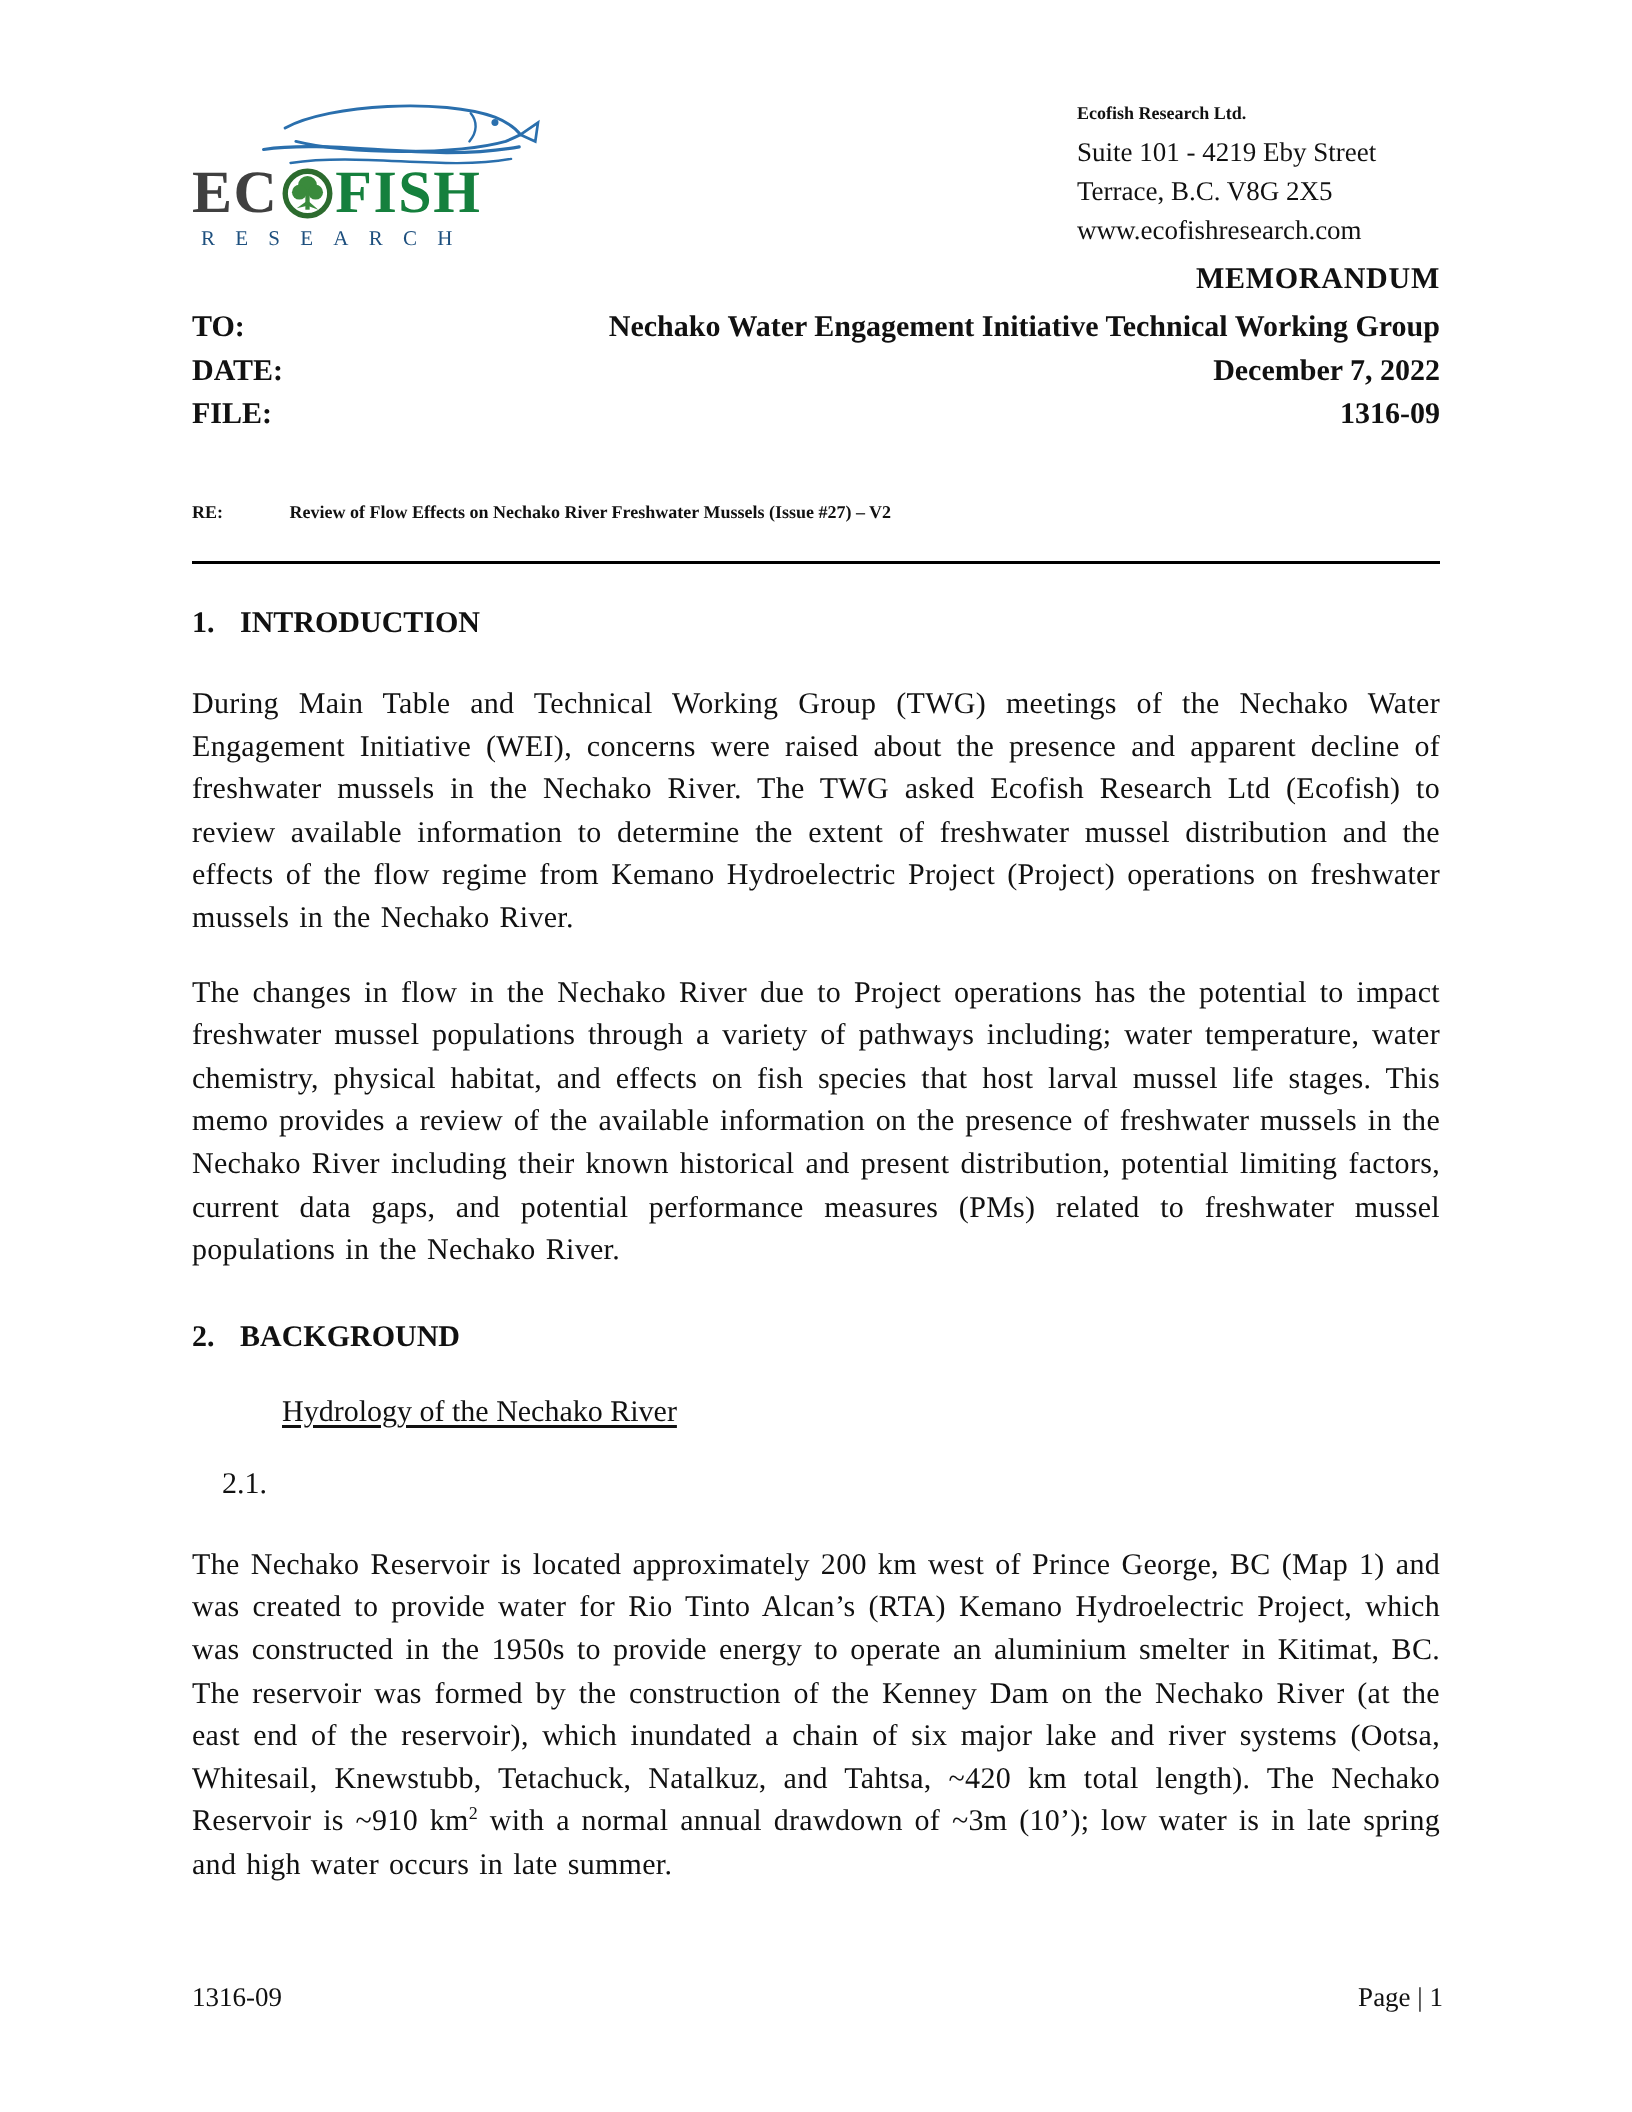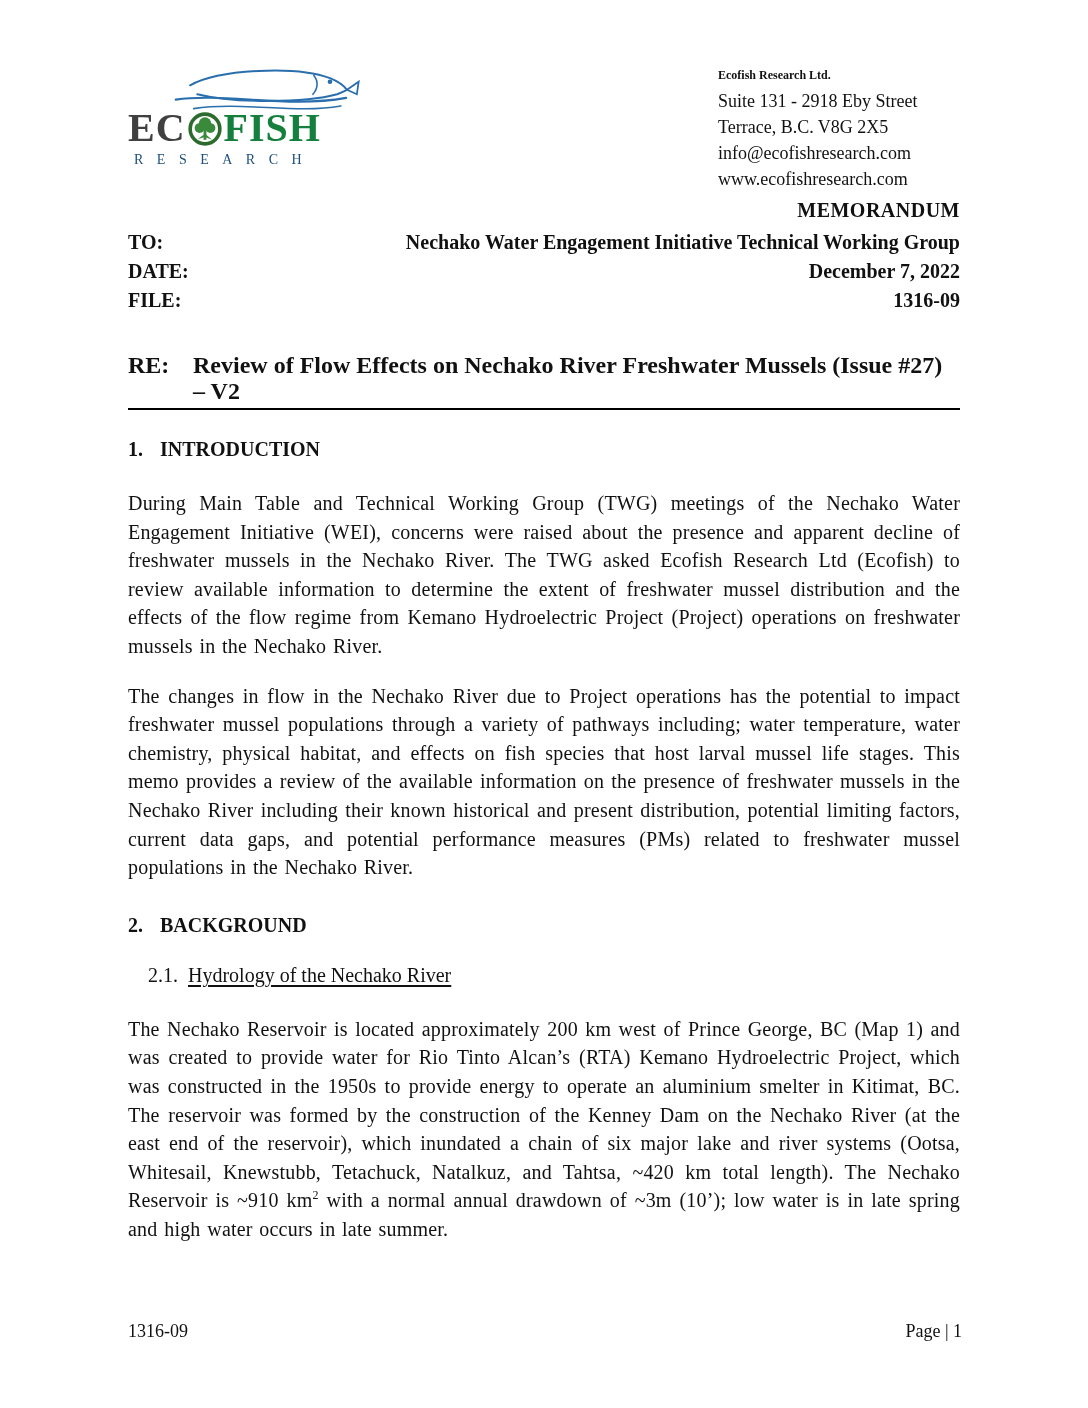--- a/index.html
+++ b/index.html
@@ -37,37 +37,37 @@
   .contact-phone-label { font-weight: bold; }
 
   
   .memo-title { text-align: right; font-weight: bold; font-size: 20px; margin-top: 7px; letter-spacing: 0.5px; }
   .memo-fields { margin-top: 6px; font-size: 20px; font-weight: bold; }
   .memo-row { display: flex; line-height: 29px; }
   .memo-label { width: 130px; flex: 0 0 130px; }
   .memo-value { flex: 1; text-align: justify; }
   .memo-value.nojust { text-align: right; }
 
-  .re-row { display: flex; font-size: 24px; font-weight: bold; margin-top: 37px; padding-bottom: 4px; border-bottom: 2.5px solid #000; line-height: 26px; }
+  .re-row { display: flex; font-size: 12px; font-weight: bold; margin-top: 37px; padding-bottom: 20px; border-bottom: 2.5px solid #000; line-height: 26px; }
   .re-label { width: 65px; flex: 0 0 65px; }
 
   
   .section-heading { display: flex; font-size: 20px; font-weight: bold; margin-top: 26px; line-height: 26px; }
   .section-number { width: 32px; flex: 0 0 32px; }
   .body-par {
     font-size: 20px;
     line-height: 28.6px;
     text-align: justify;
     margin-top: 27px;
     letter-spacing: 0.2px;
     word-spacing: 1.5px;
   }
   .par-gap { margin-top: 21px; }
   .subsection-heading { display: flex; font-size: 20px; margin-top: 24px; margin-left: 20px; line-height: 26px; }
-  .subsection-number { width: 40px; flex: 0 0 40px; }
+  .subsection-number { width: 40px; flex: 0 0 40px; margin-top: 48px; }
   .subsection-title { text-decoration: underline; text-underline-offset: 3px; }
   sup.km-sup { font-size: 12px; vertical-align: super; line-height: 0; }
 
   
   .footer {
     position: absolute;
     left: 128px;
     right: 126px;
     bottom: 66px;
     display: flex;
@@ -107,23 +107,22 @@
               <path d="M19 26 L 12 31 L 20 29 L 28 32 L 21 26 Z"></path>
             </g>
           </svg>
             <span class="logo-fishtxt">FISH</span>
         </div>
         <div class="logo-research">RESEARCH</div>
       </div>
 
       <div class="contact-block">
         <div class="contact-company">Ecofish Research Ltd.</div>
-        <div>Suite 131 - 2918 Eby Street</div>
+        <div>Suite 101 - 4219 Eby Street</div>
         <div>Terrace, B.C.  V8G 2X5</div>
-        <div>info@ecofishresearch.com</div>
         <div>www.ecofishresearch.com</div>
       </div>
     </div>
 
     <div class="memo-title">MEMORANDUM</div>
 
     <div class="memo-fields">
       <div class="memo-row">
         <span class="memo-label">TO:</span>
         <span class="memo-value nojust">Nechako Water Engagement Initiative Technical Working Group</span>

